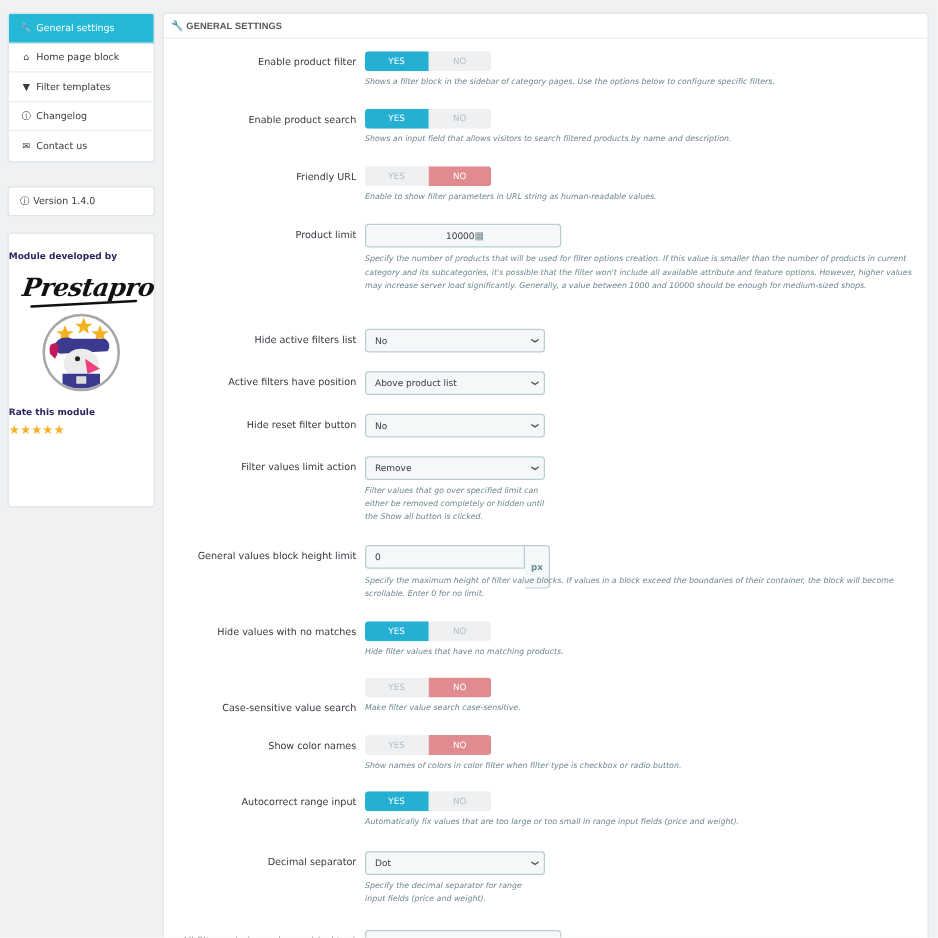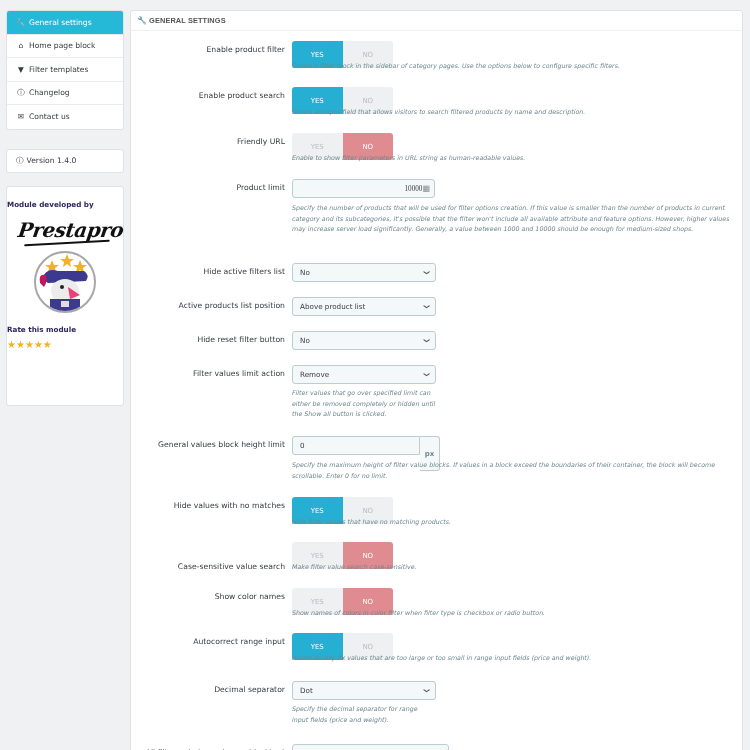--- a/index.html
+++ b/index.html
@@ -86,21 +86,21 @@
     .row { position: absolute; left: 0; width: 100%; }
     .label {
       position: absolute; right: 457px; width: 180px; text-align: right;
       font-size: 7.7px; color: #363a41; white-space: nowrap;
     }
     .ctrl { position: absolute; left: 161px; }
     .help {
       position: absolute; left: 161px; font-style: italic; color: #6c868e;
       font-size: 6.3px; line-height: 10.5px;
     }
-    .switch { display: flex; width: 101px; height: 27px; border-radius: 3px; overflow: hidden; }
+    .switch { display: flex; width: 101px; height: 16px; border-radius: 3px; overflow: hidden; }
     .switch span {
       flex: 1; display: flex; align-items: center; justify-content: center;
       font-size: 7px; background: #eef0f1; color: #b7bdc1; cursor: pointer;
     }
     .switch span.on-yes { background: #25b0d3; color: #fff; }
     .switch span.on-no { background: #e08b8f; color: #fff; }
     .select {
       width: 144px; height: 19px; border: 1px solid #bbcdd2; border-radius: 3px;
       background: #f5f8f9; display: flex; align-items: center; justify-content: space-between;
       padding: 0 5px 0 7px; font-size: 7.2px; color: #363a41; cursor: pointer;
@@ -205,40 +205,40 @@
         <span>YES</span>
         <span class="on-no">NO</span>
       </div>
     </div>
     <div class="help" style="top:20px;">Enable to show filter parameters in URL string as human-readable values.</div>
   </div>
 
   <div class="row" style="top:168px;">
     <div class="label" style="top:4px;">Product limit</div>
     <div class="ctrl" style="display:flex;">
-      <div class="input" style="width:143px; justify-content:flex-end; padding-right:4px;font-family:Liberation Serif, serif;">
+      <div class="input" style="width:157px; justify-content:center; padding-right:4px;">
         <span>10000</span>
         <span style="font-size:8px;color:#7a8a90;">▦</span>
       </div>
     </div>
     <div class="help" style="top:24px; width:442px;">Specify the number of products that will be used for filter options creation. If this value is smaller than the number of products in current category and its subcategories, it's possible that the filter won't include all available attribute and feature options. However, higher values may increase server load significantly. Generally, a value between 1000 and 10000 should be enough for medium-sized shops.</div>
   </div>
 
   <div class="row" style="top:252px;">
     <div class="label" style="top:4px;">Hide active filters list</div>
     <div class="ctrl">
       <div class="select">
           <span>No</span>
           <span class="chev" style="display: inline-block; transform: rotate(90deg);">❯</span>
         </div>
     </div>
   </div>
 
   <div class="row" style="top:286px;">
-    <div class="label" style="top:4px;">Active products list position</div>
+    <div class="label" style="top:4px;">Active filters have position</div>
     <div class="ctrl">
       <div class="select">
           <span>Above product list</span>
           <span class="chev" style="display: inline-block; transform: rotate(90deg);">❯</span>
         </div>
     </div>
   </div>
 
   <div class="row" style="top:320px;">
     <div class="label" style="top:4px;">Hide reset filter button</div>

